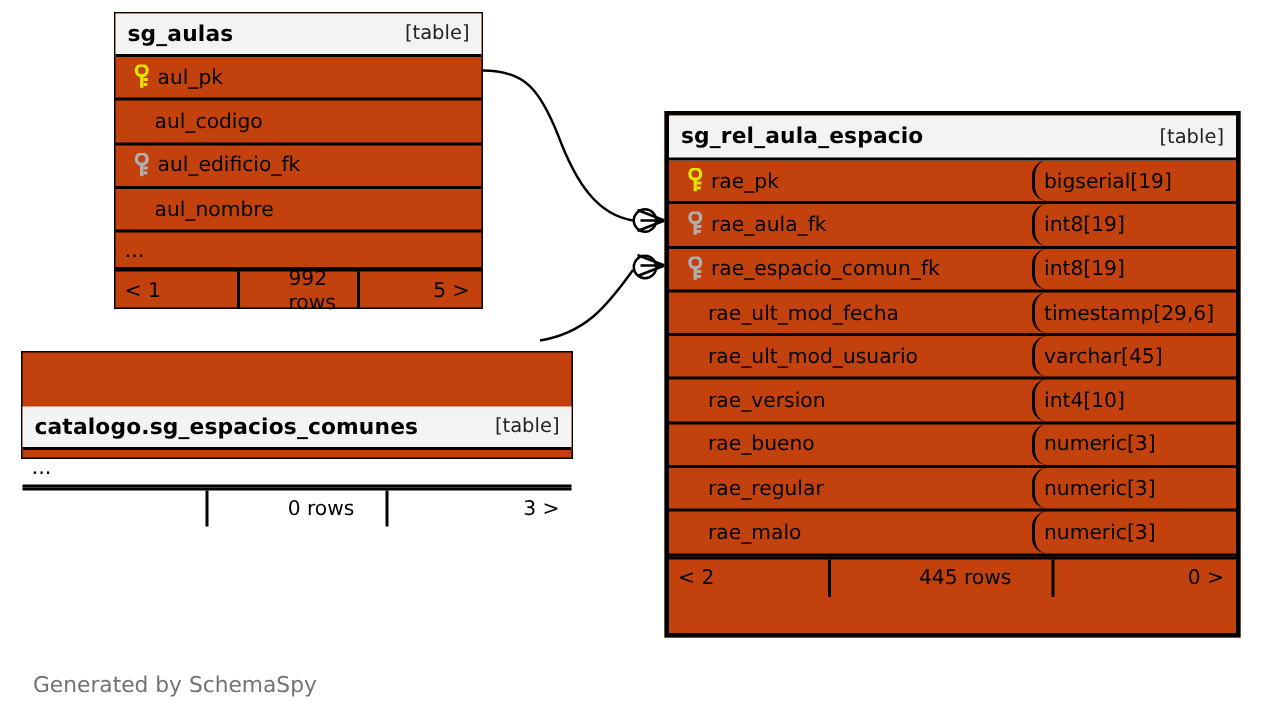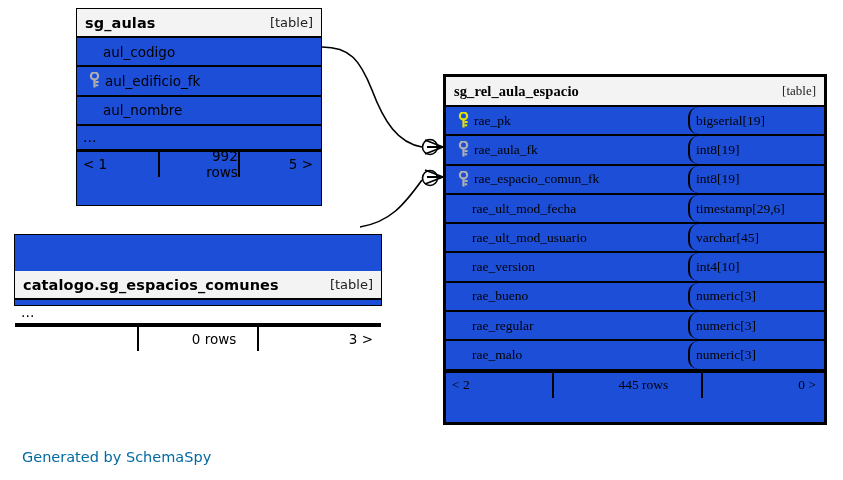--- a/index.html
+++ b/index.html
@@ -9,24 +9,23 @@
     font-family:"DejaVu Sans","Liberation Sans",sans-serif;
     position:relative;
     overflow:hidden;
     color:#000;
   }
   .canvas{position:absolute;left:0;top:0;width:843px;height:480px;}
 
   
   .entity{
     position:absolute;
-    background:#1d4ed8;
+    background:#c2410c;
     box-sizing:border-box;
     border:1px solid #000;
-    text-align:right;
   }
   .entity.thick{border:3px solid #000;}
 
   .ent-header{
     display:flex;align-items:center;justify-content:space-between;
     background:#f3f3f3;
     border-bottom:2px solid #000;
     box-sizing:border-box;
     padding:0 8px;
     height:29px;
@@ -77,35 +76,35 @@
   .foot-mid{flex:0 0 33.4%;justify-content:center;border-left:2px solid #000;border-right:2px solid #000;padding-left:32px;}
   .foot-right{flex:0 0 33.3%;justify-content:flex-end;padding-right:8px;}
 
   
   #tbl-sg-aulas{left:76px;top:8px;width:246px;height:198px;}
 
   #tbl-catalogo{left:14px;top:234px;width:368px;height:72px;}
   #tbl-catalogo .ent-header{height:29px;margin-top:36px;}
   #tbl-catalogo .ent-footer{border-top:2px solid #000;}
 
-  #tbl-rel{left:443px;top:74px;width:384px;height:351px;font-family:Liberation Serif, serif;}
+  #tbl-rel{left:443px;top:74px;width:384px;height:351px;}
   #tbl-rel .ent-header{height:30px;border-bottom:2px solid #000;}
   #tbl-rel .col-type{width:136px;flex:0 0 136px;border-radius:10px;}
   #tbl-rel .ent-footer{border-top:2px solid #000;height:27px;}
   #tbl-rel .foot-left{flex:0 0 28%;}
   #tbl-rel .foot-mid{flex:0 0 40%;}
   #tbl-rel .foot-right{flex:0 0 32%;}
 
   
   .connectors{position:absolute;left:0;top:0;width:843px;height:480px;pointer-events:none;}
 
   
   .gen-caption{
     position:absolute;left:22px;top:449px;
-    font-size:14.5px;color:#0369a1;white-space:nowrap;
+    font-size:14.5px;color:#737373;white-space:nowrap;
   }
 </style>
 </head>
 <body>
 
 <div class="canvas">
 
   <svg class="connectors" viewBox="0 0 843 480" width="843" height="480">
 
     <g>
@@ -120,20 +119,34 @@
       <path d="M443,177 L425,170 M443,177 L425,184 M443,177 L427,177" fill="none" stroke="#000" stroke-width="1.8"></path>
     </g>
   </svg>
 
   <div class="entity" id="tbl-sg-aulas">
     <div class="ent-header">
       <span class="ent-title">sg_aulas</span>
       <span class="ent-tag">[table]</span>
     </div>
 
+    <div class="ent-row">
+      <div class="col-name">
+        <span class="keyicon">
+          <svg width="11" height="17" viewBox="0 0 11 17">
+            <circle cx="5.5" cy="4" r="3.6" fill="none" stroke="#e3e300" stroke-width="2.2"></circle>
+            <rect x="4.4" y="6.5" width="2.2" height="9" fill="#e3e300"></rect>
+            <rect x="6.6" y="9" width="3" height="2" fill="#e3e300"></rect>
+            <rect x="6.6" y="12.3" width="2.6" height="2" fill="#e3e300"></rect>
+          </svg>
+        </span>
+        <span class="label">aul_pk</span>
+      </div>
+
+    </div>
 
     <div class="ent-row">
       <div class="col-name name-indent">
         <span class="label">aul_codigo</span>
       </div>
 
     </div>
 
     <div class="ent-row">
       <div class="col-name">

